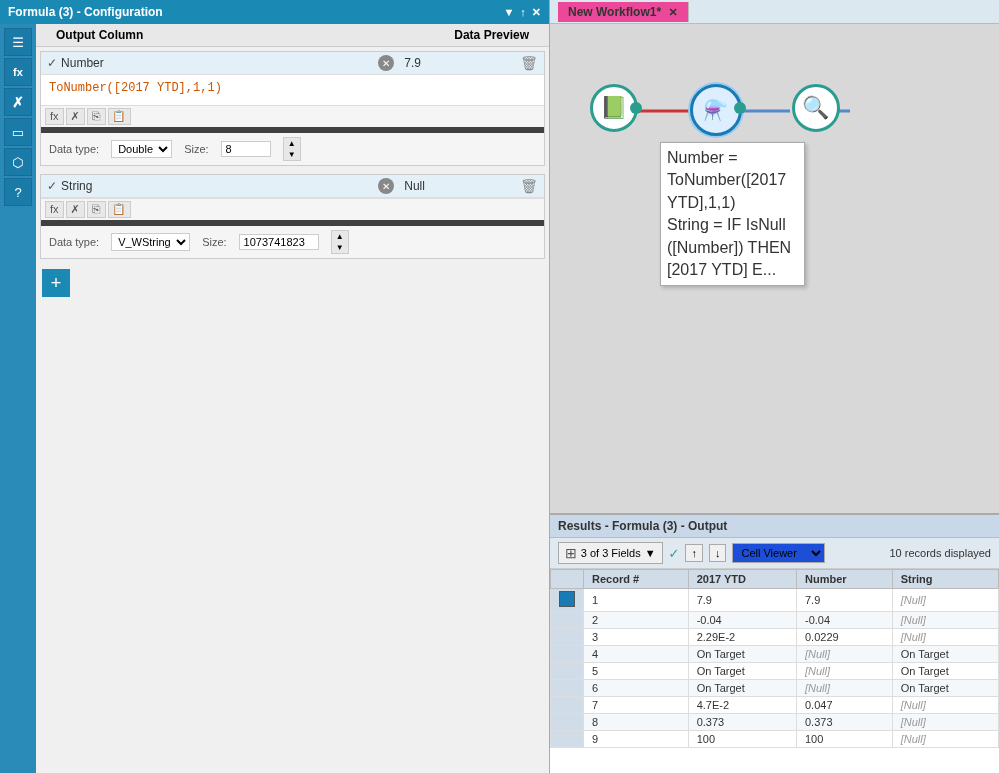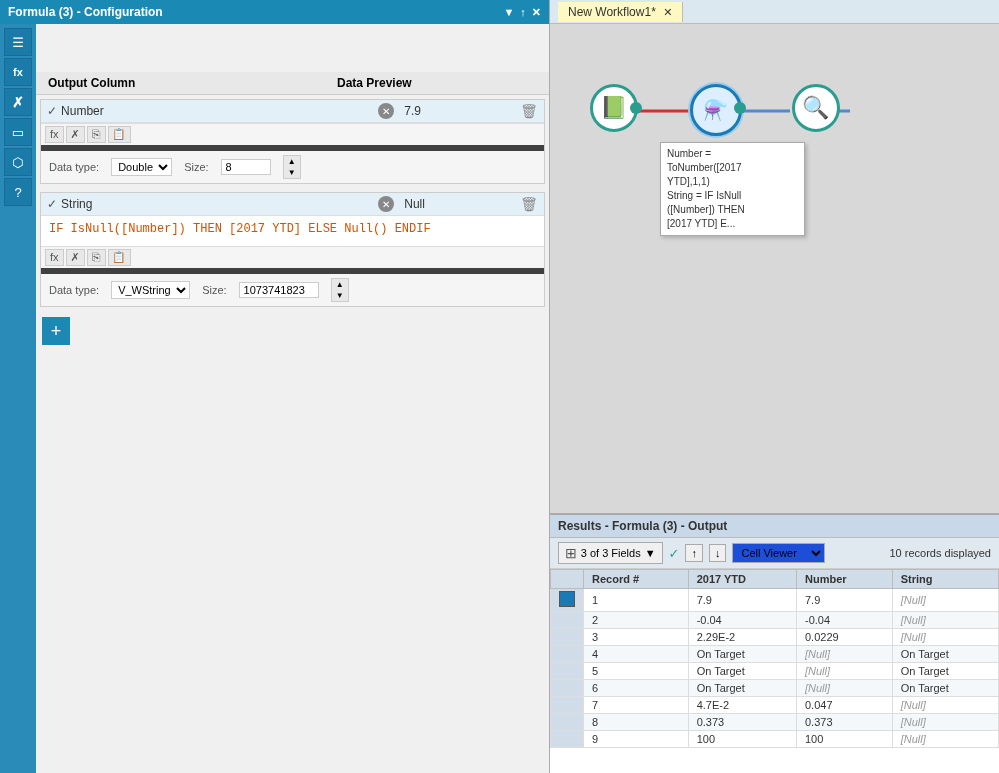--- a/index.html
+++ b/index.html
@@ -15,23 +15,23 @@
 
     .left-content { display: flex; flex: 1; overflow: hidden; }
 
     
     .sidebar { width: 36px; background: #2a8ab8; display: flex; flex-direction: column; align-items: center; padding-top: 4px; gap: 2px; }
     .sidebar-icon { width: 28px; height: 28px; background: #1a7aa8; border: 1px solid #1a6a98; display: flex; align-items: center; justify-content: center; color: white; font-size: 13px; cursor: pointer; }
 
     
     .formula-area { flex: 1; display: flex; flex-direction: column; overflow-y: auto; }
 
-    .columns-header { display: flex; background: #e8e8e8; border-bottom: 1px solid #ccc; padding: 4px 12px; font-weight: bold; font-size: 12px; margin-top: 48px; }
+    .columns-header { display: flex; background: #e8e8e8; border-bottom: 1px solid #ccc; padding: 4px 20px; font-weight: bold; font-size: 12px; }
     .col-output { flex: 1; }
-    .col-preview { width: 200px; }
+    .col-preview { width: 200px; text-align: right; }
 
     .field-block { border: 1px solid #ccc; margin: 4px; background: white; }
     .field-header { display: flex; align-items: center; background: #e4f0f8; padding: 3px 6px; border-bottom: 1px solid #ddd; }
     .field-header .check { color: #555; margin-right: 4px; }
     .field-name { flex: 1; font-size: 12px; color: #333; }
     .field-clear { width: 16px; height: 16px; background: #888; border-radius: 50%; color: white; display: flex; align-items: center; justify-content: center; font-size: 10px; cursor: pointer; margin-right: 6px; }
     .field-preview-val { width: 120px; font-size: 12px; color: #333; padding-left: 4px; }
     .field-delete { color: #888; cursor: pointer; font-size: 14px; }
 
     .field-formula { padding: 6px 8px; font-family: 'Courier New', monospace; font-size: 12px; color: #cc5500; min-height: 30px; }
@@ -47,21 +47,21 @@
     .spinner-up, .spinner-down { font-size: 8px; text-align: center; line-height: 11px; cursor: pointer; }
 
     .add-field-btn { width: 28px; height: 28px; background: #1a8ab5; color: white; display: flex; align-items: center; justify-content: center; font-size: 18px; cursor: pointer; margin: 6px; border: none; }
 
     
     .right-panel { flex: 1; background: #e8e8e8; display: flex; flex-direction: column; }
 
     .right-top { background: #dce8f0; border-bottom: 1px solid #bbb; display: flex; align-items: stretch; height: 24px; }
     .tab-bar { display: flex; align-items: center; flex: 1; padding: 0 8px; }
     .tab-item { padding: 3px 10px; font-size: 12px; color: #333; cursor: pointer; border-right: 1px solid #bbb; }
-    .tab-item.active { background: #fef9c3; font-weight: normal; }
+    .tab-item.active { background: #ec4899; font-weight: bold; }
     .tab-close { font-size: 11px; margin-left: 4px; cursor: pointer; }
 
     .workflow-canvas { flex: 1; background: #d8d8d8; position: relative; overflow: hidden; }
 
     
     .results-panel { height: 260px; background: white; border-top: 2px solid #aaa; display: flex; flex-direction: column; }
     .results-header { background: #c8d8e8; padding: 4px 8px; font-size: 12px; font-weight: bold; color: #333; border-bottom: 1px solid #bbb; }
 
     .results-toolbar { display: flex; align-items: center; gap: 6px; padding: 4px 8px; background: #e0e8f0; border-bottom: 1px solid #ccc; }
     .fields-btn { display: flex; align-items: center; gap: 4px; border: 1px solid #aaa; background: #f0f0f0; padding: 2px 6px; font-size: 11px; cursor: pointer; }
@@ -114,20 +114,21 @@
         </div>
 
         <div class="field-block">
           <div class="field-header">
             <span class="check">✓</span>
             <span class="field-name">Number</span>
             <div class="field-clear">✕</div>
             <span class="field-preview-val">7.9</span>
             <span class="field-delete">🗑</span>
           </div>
+          <div class="field-formula">ToNumber([2017 YTD],1,1)</div>
           <div class="formula-toolbar">
             <span>fx</span>
             <span>✗</span>
             <span>⎘</span>
             <span>📋</span>
           </div>
           <div class="field-footer">
             <label>Data type:</label>
             <select>
               <option>Double</option>
@@ -144,21 +145,20 @@
         </div>
 
         <div class="field-block">
           <div class="field-header">
             <span class="check">✓</span>
             <span class="field-name">String</span>
             <div class="field-clear">✕</div>
             <span class="field-preview-val">Null</span>
             <span class="field-delete">🗑</span>
           </div>
-          <div class="field-formula">IF IsNull([Number]) THEN [2017 YTD] ELSE Null() ENDIF</div>
           <div class="formula-toolbar">
             <span>fx</span>
             <span>✗</span>
             <span>⎘</span>
             <span>📋</span>
           </div>
           <div class="field-footer">
             <label>Data type:</label>
             <select>
               <option>V_WString</option>
@@ -202,21 +202,21 @@
 
       <div style="position:absolute; left:40px; top:60px; display:flex; flex-direction:column; align-items:center;">
         <div style="width:48px;height:48px;border-radius:50%;border:3px solid #2a9d8f;background:white;display:flex;align-items:center;justify-content:center;font-size:22px;">📗</div>
         <div style="width:12px;height:12px;border-radius:50%;background:#2a9d8f;position:absolute;right:-4px;top:18px;"></div>
       </div>
 
       <div style="position:absolute; left:140px; top:60px; display:flex; flex-direction:column; align-items:center;">
         <div style="width:52px;height:52px;border-radius:50%;border:3px solid #1a7ab5;background:#ddeeff;display:flex;align-items:center;justify-content:center;font-size:20px;box-shadow:0 0 0 2px #99ccee;">⚗️</div>
         <div style="width:12px;height:12px;border-radius:50%;background:#2a9d8f;position:absolute;right:-4px;top:18px;"></div>
 
-        <div style="position:absolute;top:58px;left:-30px;width:145px;background:white;border:1px solid #aaa;padding:4px 6px;font-size:10px;color:#333;line-height:1.4;box-shadow:2px 2px 4px rgba(0,0,0,0.2);z-index:10;">
+        <div style="position:absolute;top:58px;left:-30px;width:145px;background:white;border:1px solid #aaa;padding:4px 6px;font-size:16px;color:#333;line-height:1.4;box-shadow:2px 2px 4px rgba(0,0,0,0.2);z-index:10;">
           Number =<br>ToNumber([2017<br>YTD],1,1)<br>String = IF IsNull<br>([Number]) THEN<br>[2017 YTD] E...
         </div>
       </div>
 
       <div style="position:absolute; left:242px; top:60px; display:flex; flex-direction:column; align-items:center;">
         <div style="width:48px;height:48px;border-radius:50%;border:3px solid #2a9d8f;background:white;display:flex;align-items:center;justify-content:center;font-size:22px;">🔍</div>
       </div>
     </div>
 
     <div class="results-panel">

